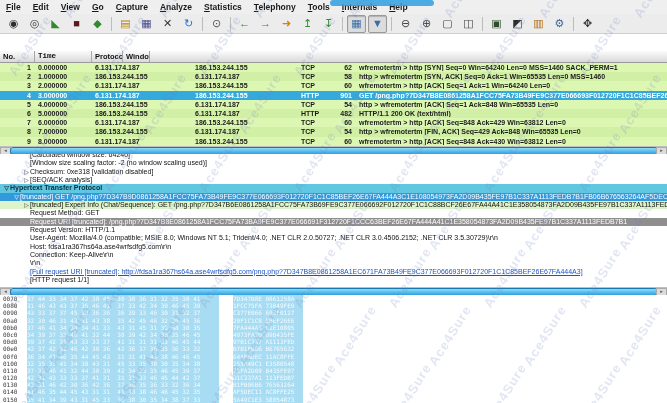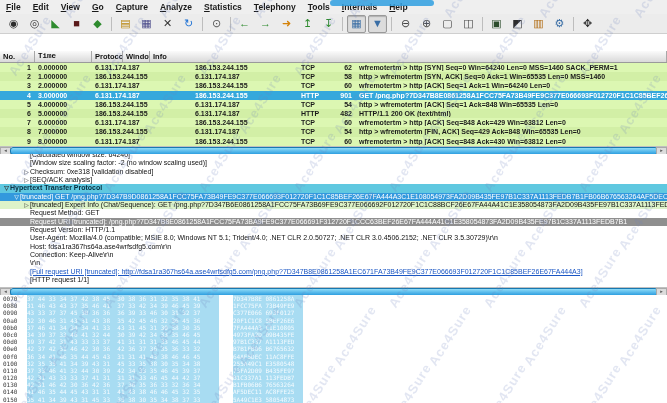--- a/index.html
+++ b/index.html
@@ -126,21 +126,20 @@
       <div class="tb-sep"></div>
       <div class="tb-btn" style="color: rgb(51, 51, 51);">✥</div>
     </div>
 
 
   <div id="colheader">
       <div class="col-cell" style="width: 35px;">No.</div>
       <div class="col-cell" style="width: 57px; font-family: Liberation Mono, monospace;">Time</div>
       <div class="col-cell" style="width: 31px;">Protocol</div>
       <div class="col-cell" style="width: 27px;">Windows</div>
-      <div class="col-cell" style="flex: 1 1 0%;">Info</div>
     </div>
   <div id="plist">
       <div class="prow even">
         <div class="pc num" style="width: 35px;">1</div>
         <div class="pc " style="width: 57px;">0.000000</div>
         <div class="pc " style="width: 100px;">6.131.174.187</div>
         <div class="pc " style="width: 106px;">186.153.244.155</div>
         <div class="pc " style="width: 31px;">TCP</div>
         <div class="pc num" style="width: 27px;">62</div>
         <div class="pc " style="flex: 1 1 0%;">wfremotertm &gt; http [SYN] Seq=0 Win=64240 Len=0 MSS=1460 SACK_PERM=1</div>

